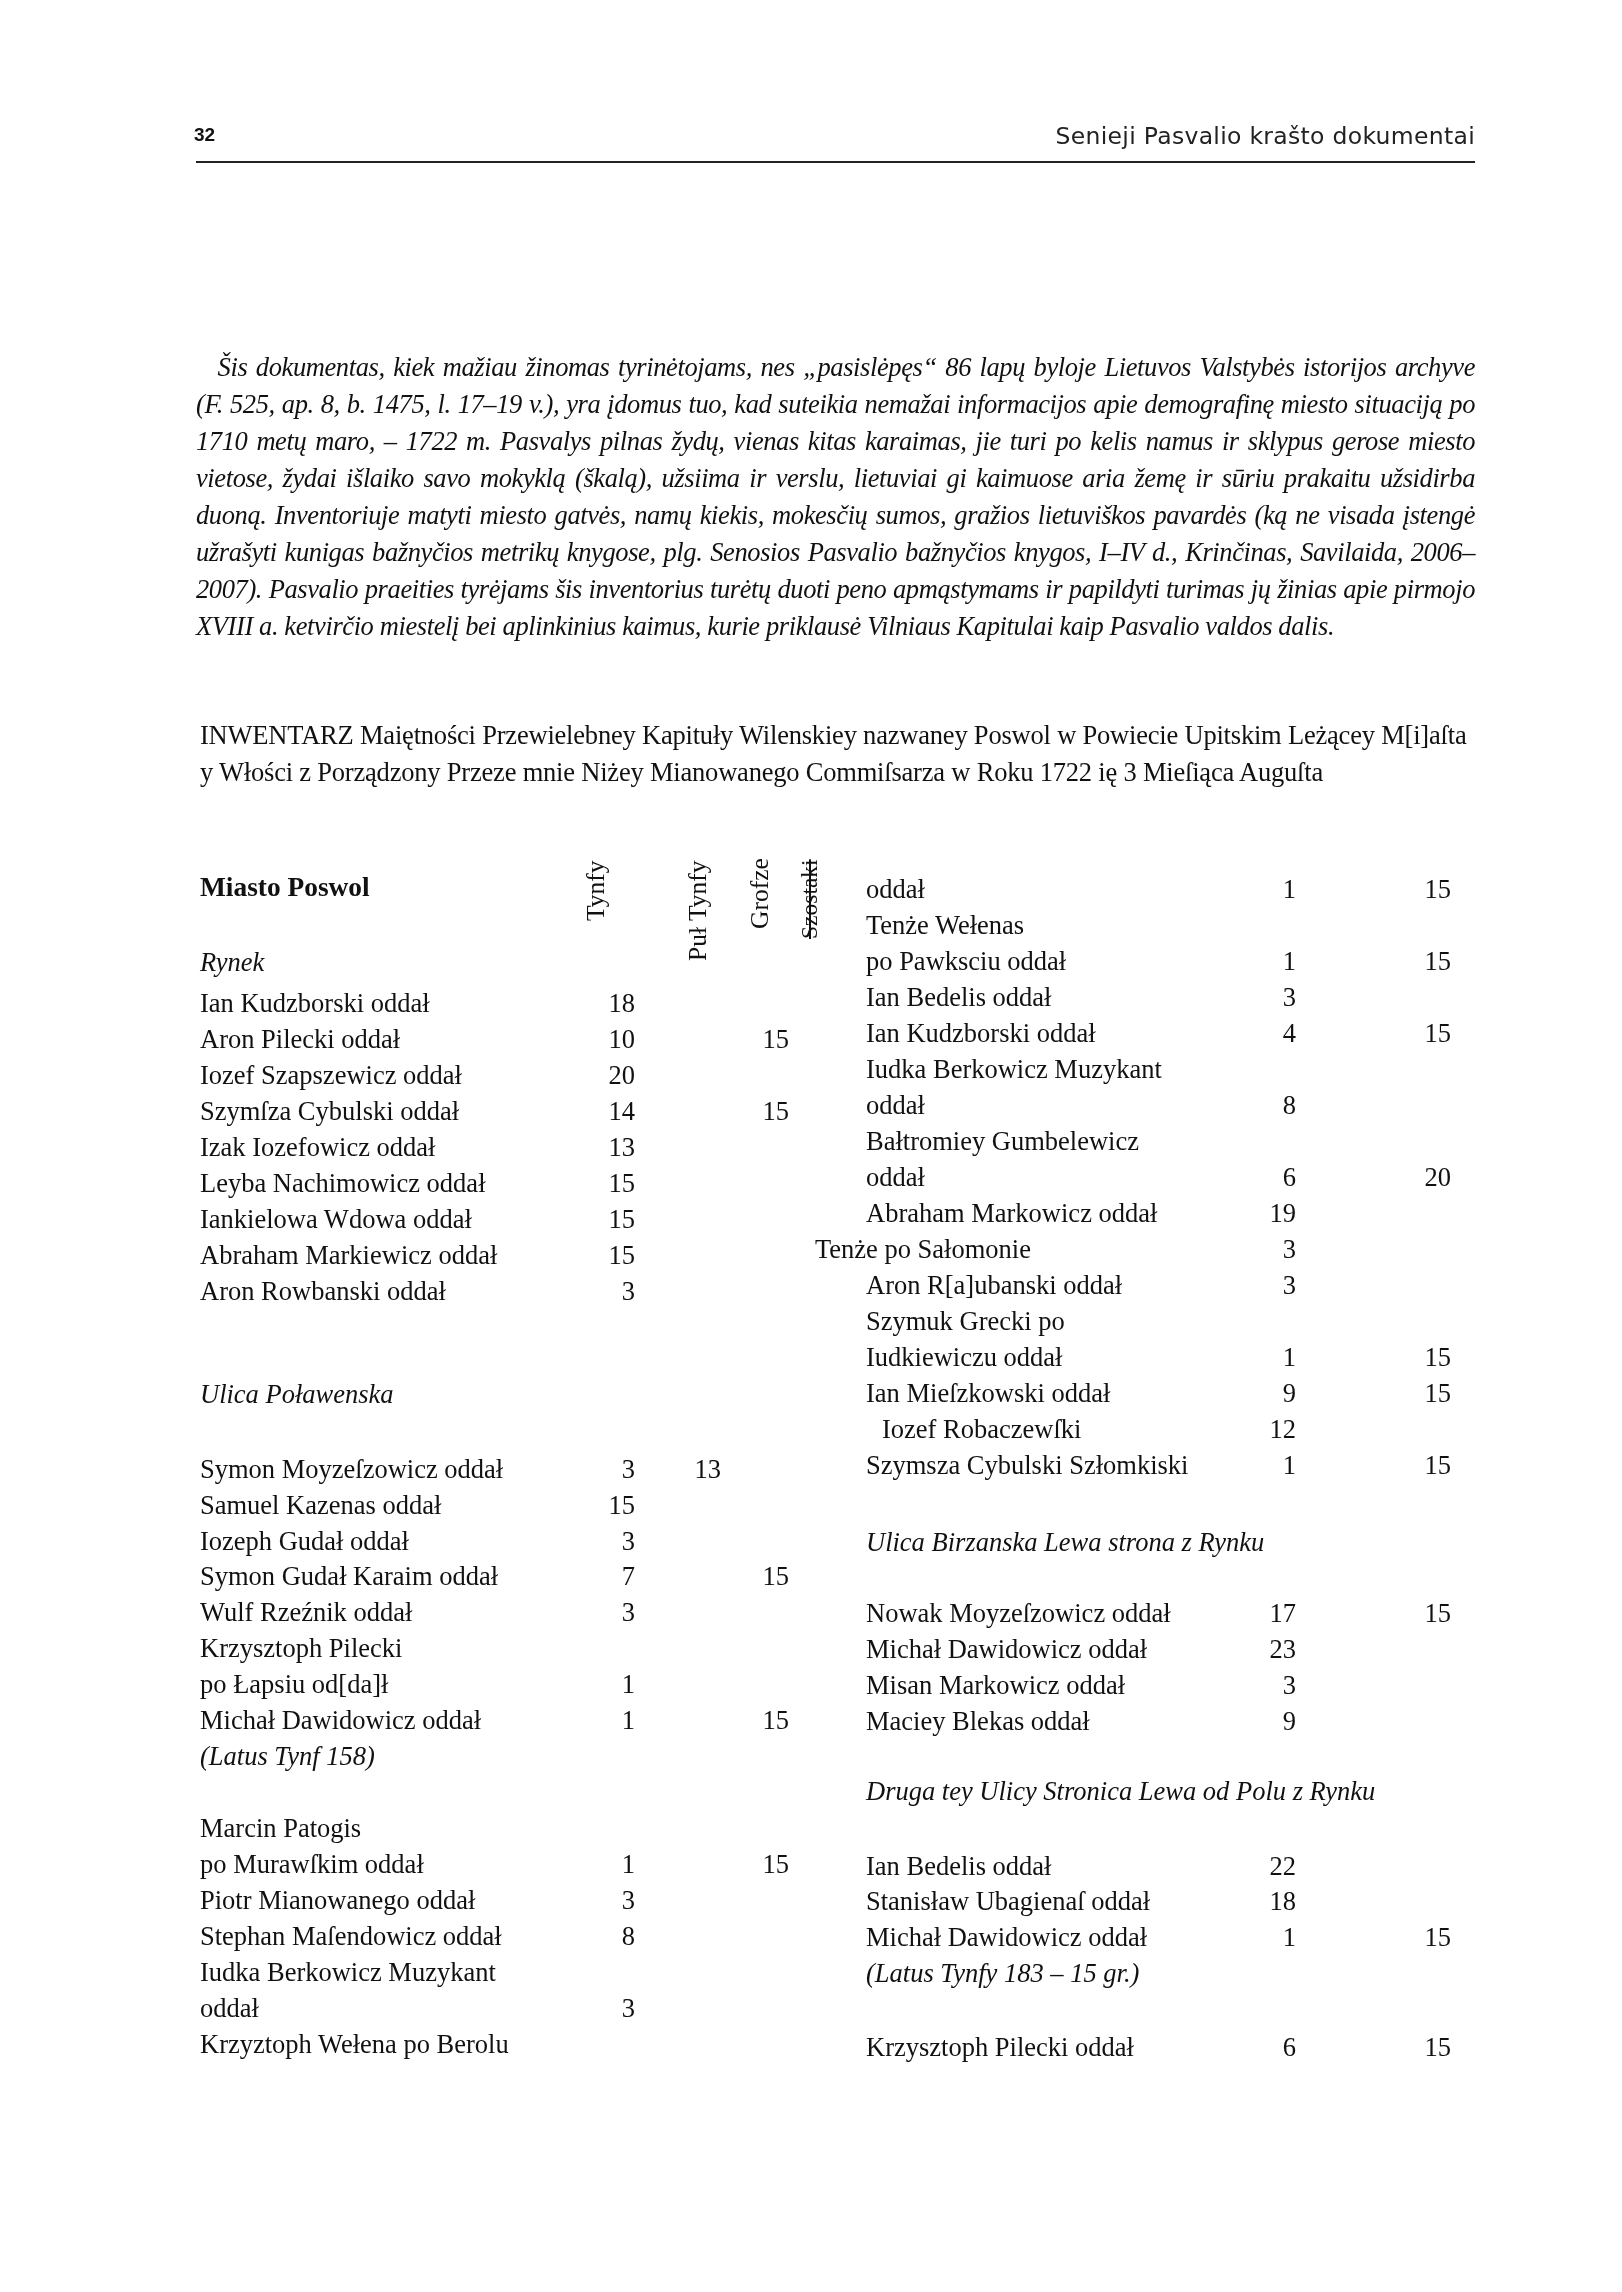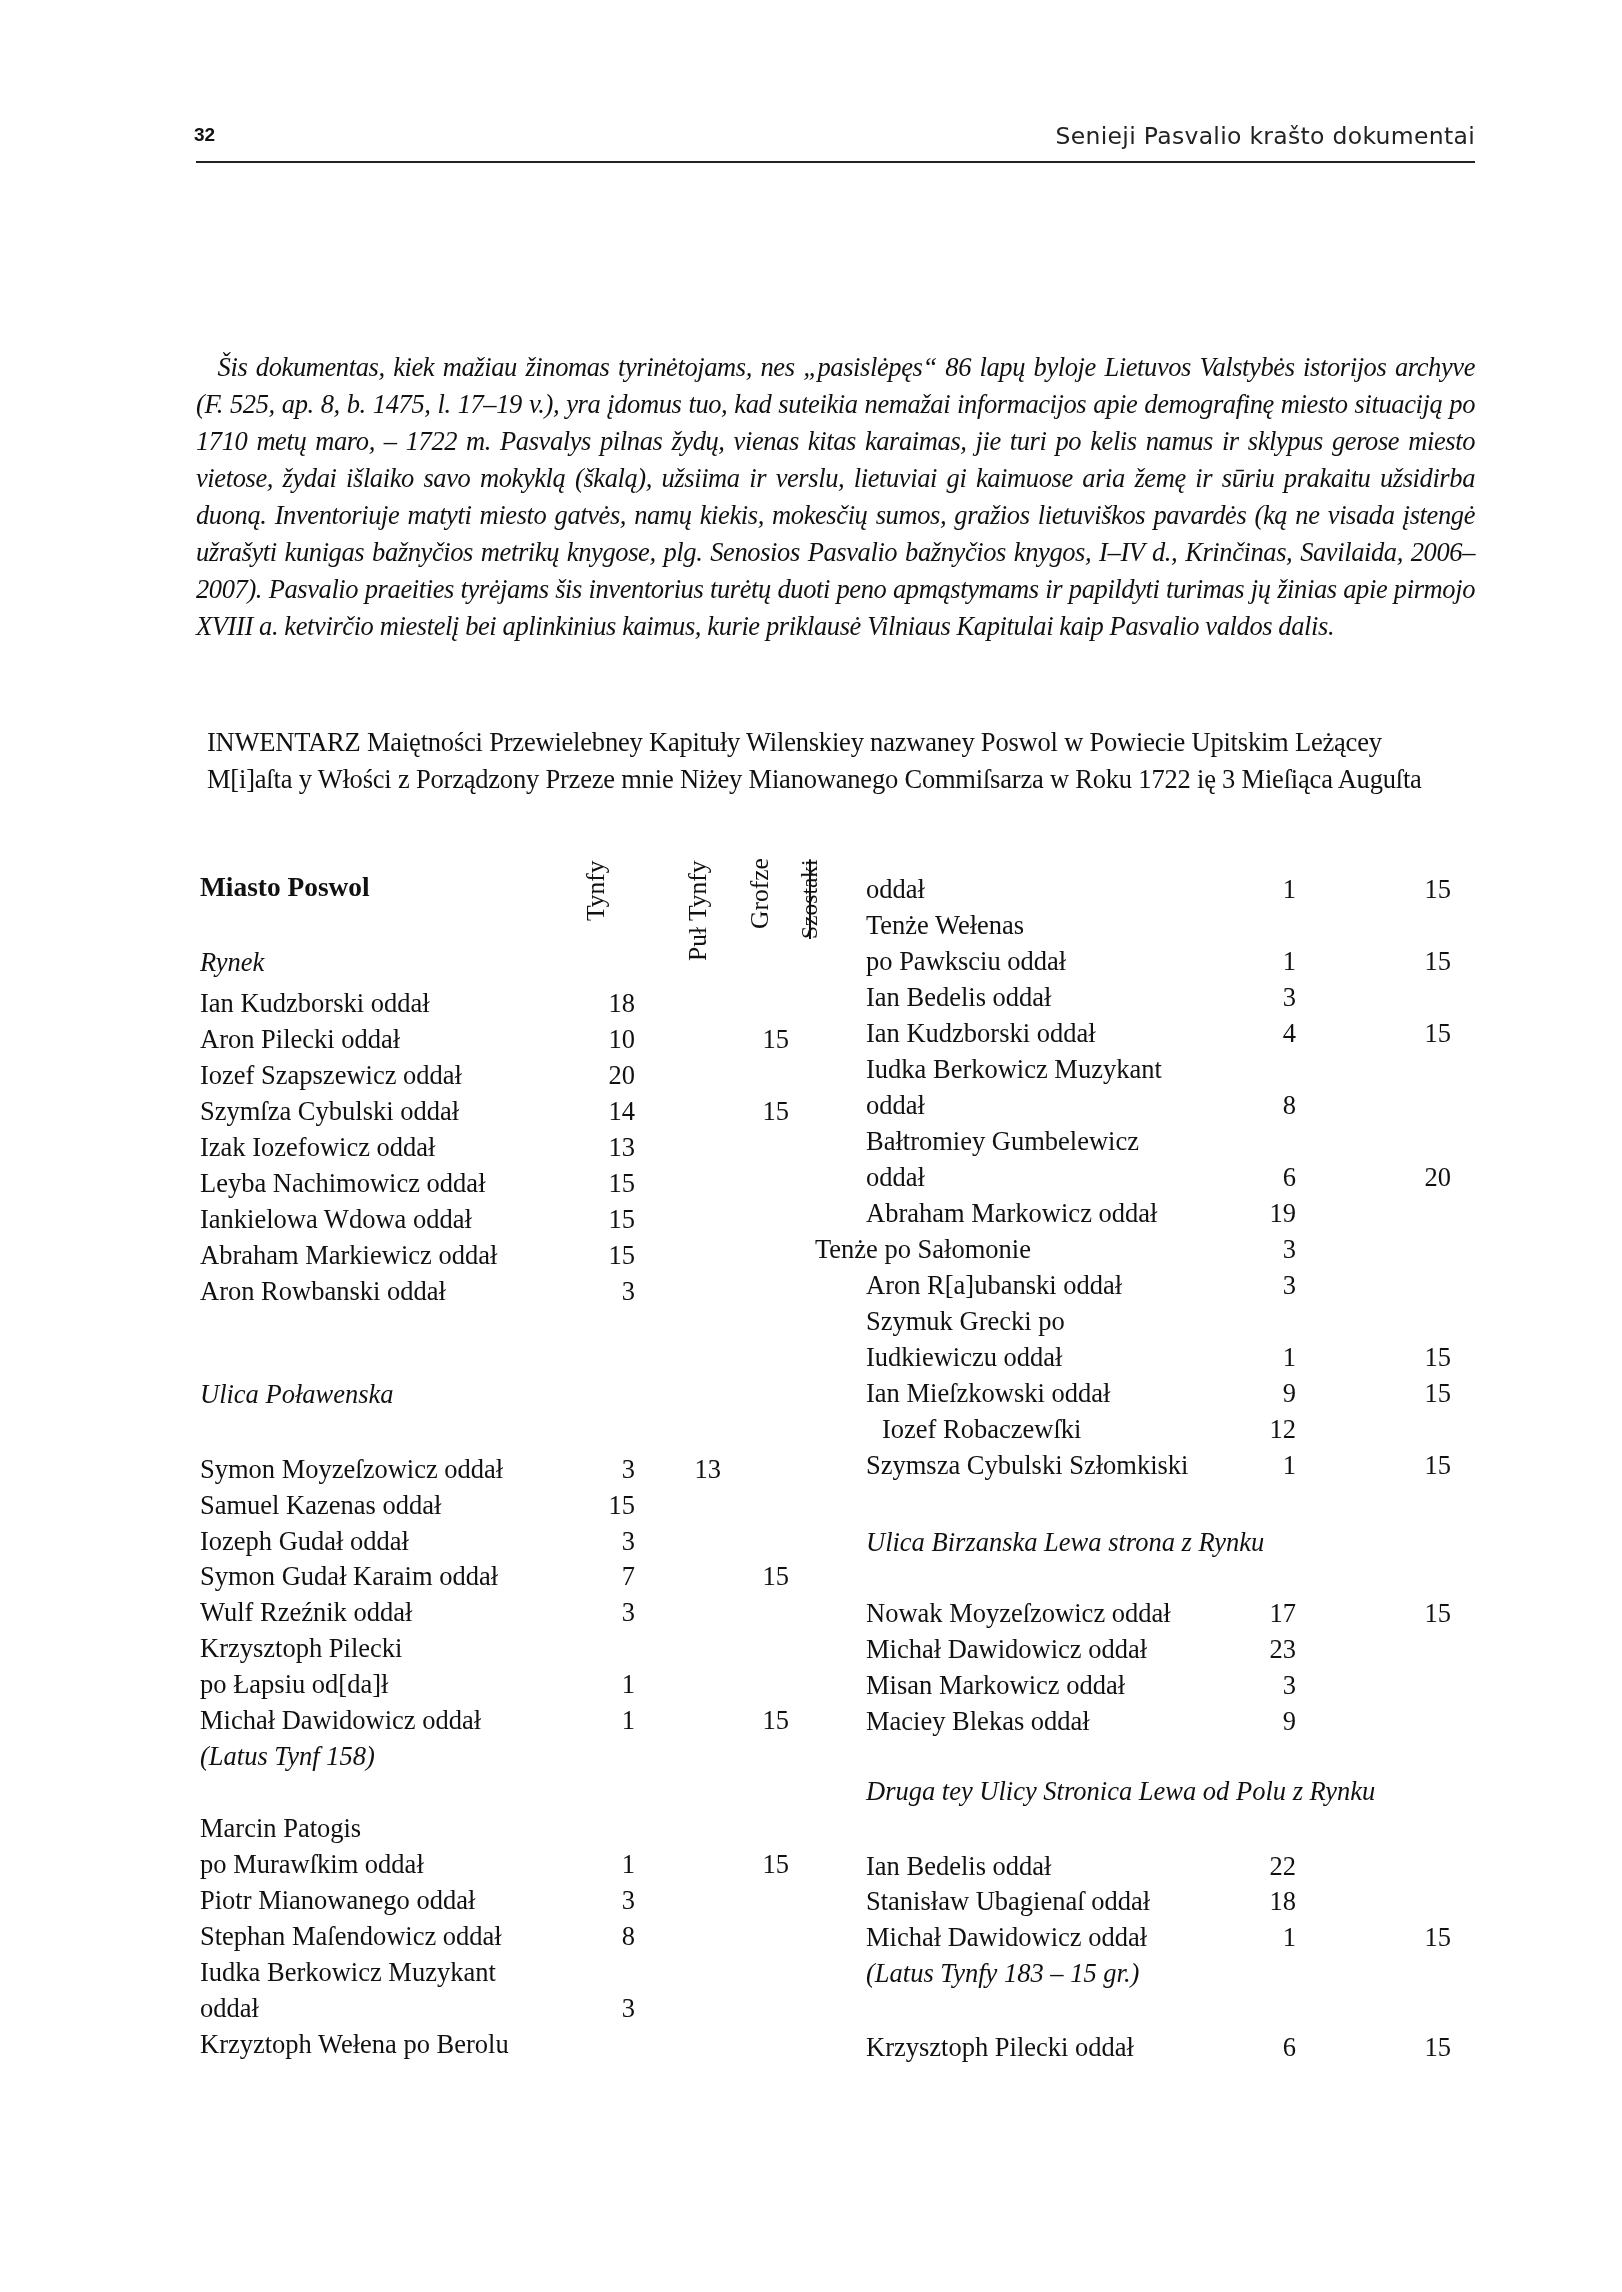--- a/index.html
+++ b/index.html
@@ -7,21 +7,21 @@
   .abs { position: absolute; white-space: nowrap; }
   .page-num { left: 194px; top: 124px; font-family: "Liberation Sans", sans-serif; font-weight: bold; font-size: 19px; }
   .running-head { right: 147px; top: 122px; font-family: "DejaVu Sans", sans-serif; font-size: 23.5px; letter-spacing: 0.3px; color: #222; }
   .rule { position: absolute; left: 196px; width: 1279px; top: 161px; height: 2px; background: #222; }
   .title { left: 196px; top: 194px; font-size: 65px; line-height: 76px; font-weight: normal; white-space: normal; width: 1274px; }
   .title .l1 { display: block; padding-left: 55px; }
   .title .l2 { display: block; }
   .intro { left: 196px; top: 349px; width: 1279px; font-style: italic; font-size: 26.5px; line-height: 37px; white-space: normal; text-align: justify; letter-spacing: -0.4px; }
   .intro p { margin: 0; text-indent: 21.6px; }
   .original { left: 196px; top: 713px; width: 1284px; font-size: 26.5px; line-height: 37px; white-space: normal; letter-spacing: -0.2px; }
-  .original p { margin: 11px; }
+  .original p { margin: 4px; }
   .heading-bold { font-weight: bold; font-size: 27.4px; }
   .section-italic { font-style: italic; font-size: 26.5px; }
   .row-text { font-size: 26.5px; }
   .vcol { position: absolute; transform: rotate(-90deg); transform-origin: left top; font-size: 25.5px; white-space: nowrap; }
   .num { position: absolute; font-size: 26.5px; text-align: right; width: 59px; }
 </style>
 </head>
 <body>
 
 <div class="abs page-num">32</div>

